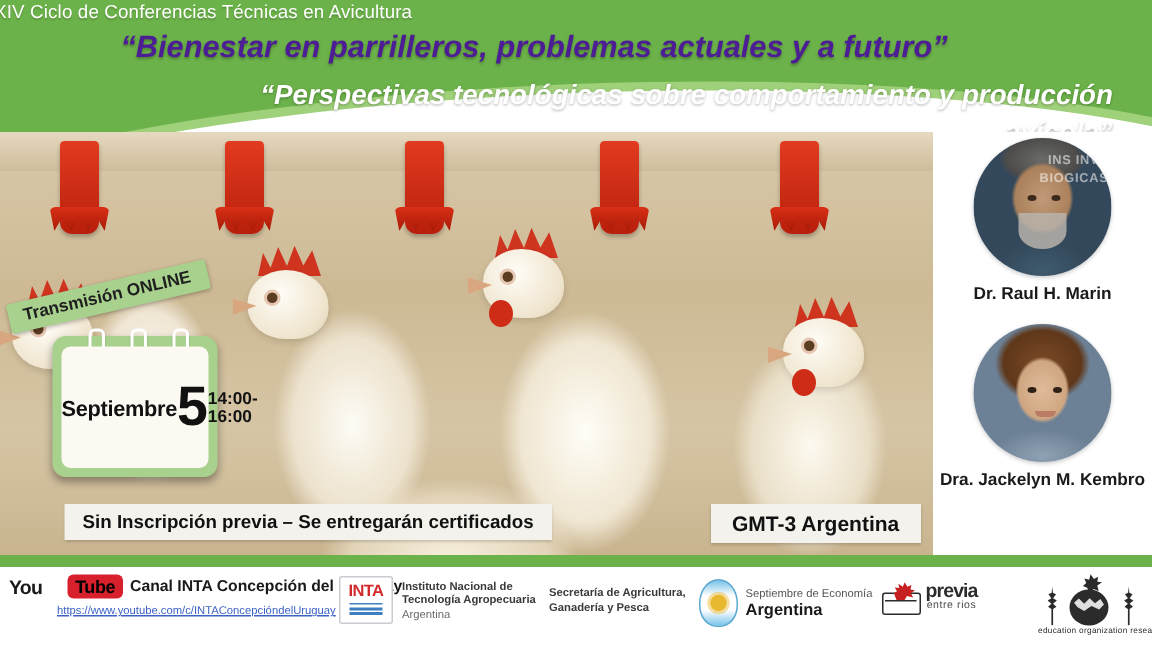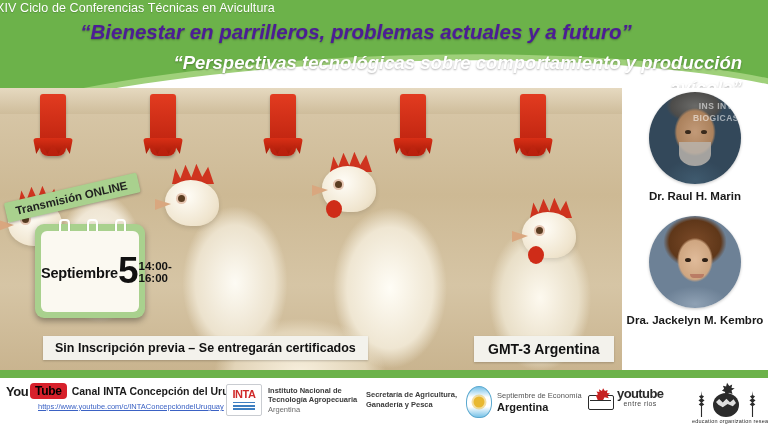--- a/index.html
+++ b/index.html
@@ -190,21 +190,21 @@
   
   .green-divider{
     position:absolute;left:0;top:370px;width:768px;height:8px;background:#6cb24a;
   }
 
   
   .footer{
     position:absolute;left:0;top:378px;width:768px;height:54px;background:#ffffff;
   }
   .yt-block{position:absolute;left:6px;top:5px;display:flex;align-items:center;gap:5px;}
-  .yt-logo{display:flex;align-items:center;gap:2px;}
+  .yt-logo{display:flex;align-items:center;gap:17px;}
   .yt-you{font-size:13px;font-weight:bold;color:#1a1a1a;font-family:"Liberation Sans",sans-serif;letter-spacing:-.5px;}
   .yt-tube{
     background:#d7202b;color:#000000;font-size:12px;font-weight:bold;
     padding:1px 5px;border-radius:4px;letter-spacing:-.3px;
   }
   .yt-text{font-size:10.5px;font-weight:bold;color:#1a1a1a;white-space:nowrap;}
   .yt-url{
     position:absolute;left:38px;top:24px;
     font-size:7.5px;color:#3b62c4;text-decoration:underline;white-space:nowrap;
   }
@@ -403,21 +403,21 @@
         <b>Argentina</b>
       </div>
     </div>
 
     <div class="amevea-block">
       <div class="amevea-icon">
         <div class="amevea-box"></div>
         <div class="amevea-rooster"></div>
       </div>
       <div class="amevea-words">
-        <div class="amevea-name">youtube</div>
+        <div class="amevea-name">previa</div>
         <div class="amevea-sub">entre rios</div>
       </div>
     </div>
 
     <div class="wpsa-block">
       <div class="wpsa-art">
         <div class="wpsa-wheatL"></div>
         <div class="wpsa-wheatR"></div>
         <div class="wpsa-globe"></div>
         <div class="wpsa-bird"></div>

